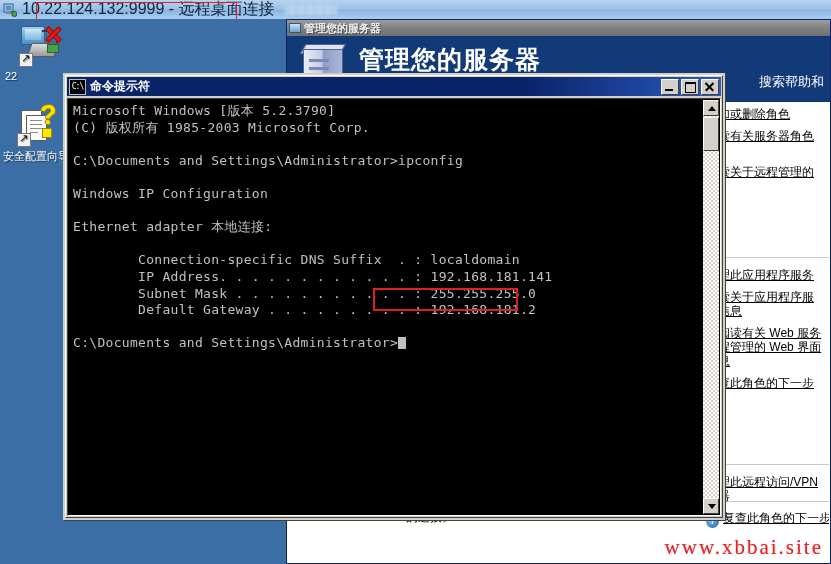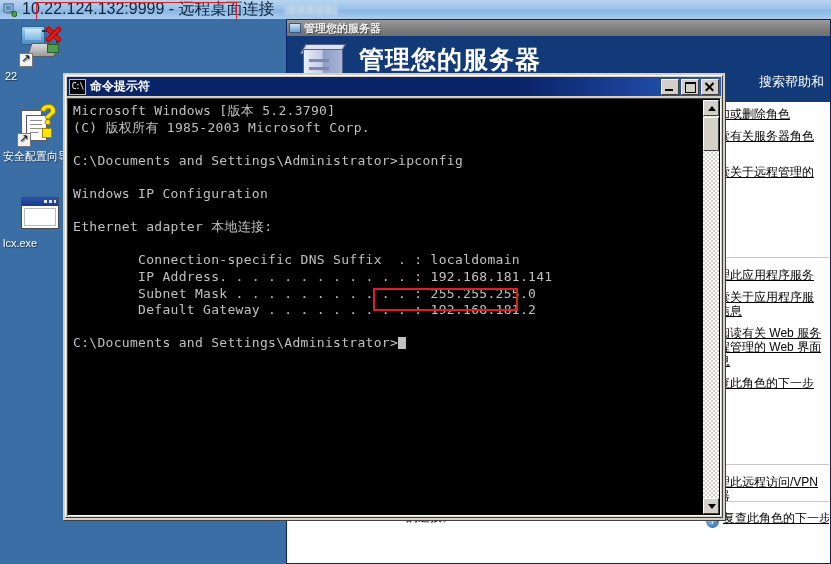--- a/index.html
+++ b/index.html
@@ -283,29 +283,20 @@
         <span class="ln" style="top:12px;"></span>
           <span class="ln" style="top:16px;width:8px;"></span>
       </span>
       <span class="q">?</span>
         <span class="sq"></span>
         <span class="shortcut"></span>
     </span>
     <span class="cap">安全配置向导</span>
   </div>
 
-  <div class="desk-icon ico-exe" style="left:2px;top:172px;">
-    <span class="glyph">
-      <span class="win">
-          <span class="tb"></span>
-          <span class="body"></span>
-        </span>
-    </span>
-    <span class="cap">lcx.exe</span>
-  </div>
 
   <div id="mys-window">
 
     <div id="mys-titlebar">
       <span class="ticon">
           <span class="m"></span>
         </span>
       <span class="ttext">管理您的服务器</span>
     </div>
 
@@ -349,20 +340,21 @@
         <div class="role-block">
           <div class="role-line">管理此远程访问/VPN
 务器</div>
           <div class="role-line nolink"><span class="qicon">?</span><span style="text-decoration:underline">复查此角色的下一步</span></div>
         </div>
       </div>
 
       <div id="mys-bottom-text">换(NAT)，这使一个小型网络上的所有计算机能共享一个到
 Internet 的连接。</div>
       <div id="mys-bottom-sep"></div>
+      <div id="watermark">www.xbbai.site</div>
     </div>
   </div>
 
   <div id="cmd-window">
     <div class="outer"></div>
 
     <div id="cmd-titlebar">
       <span class="cicon">C:\</span>
       <span class="ctext">命令提示符</span>
       <span class="tbtn">

